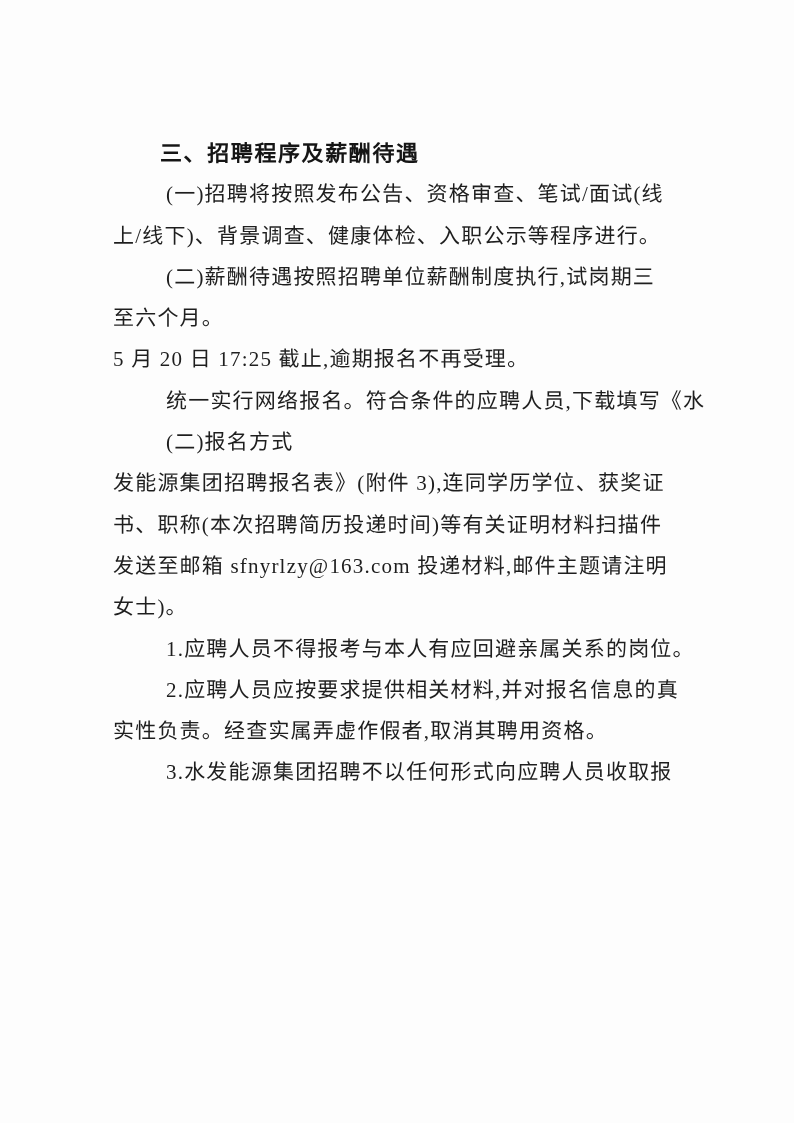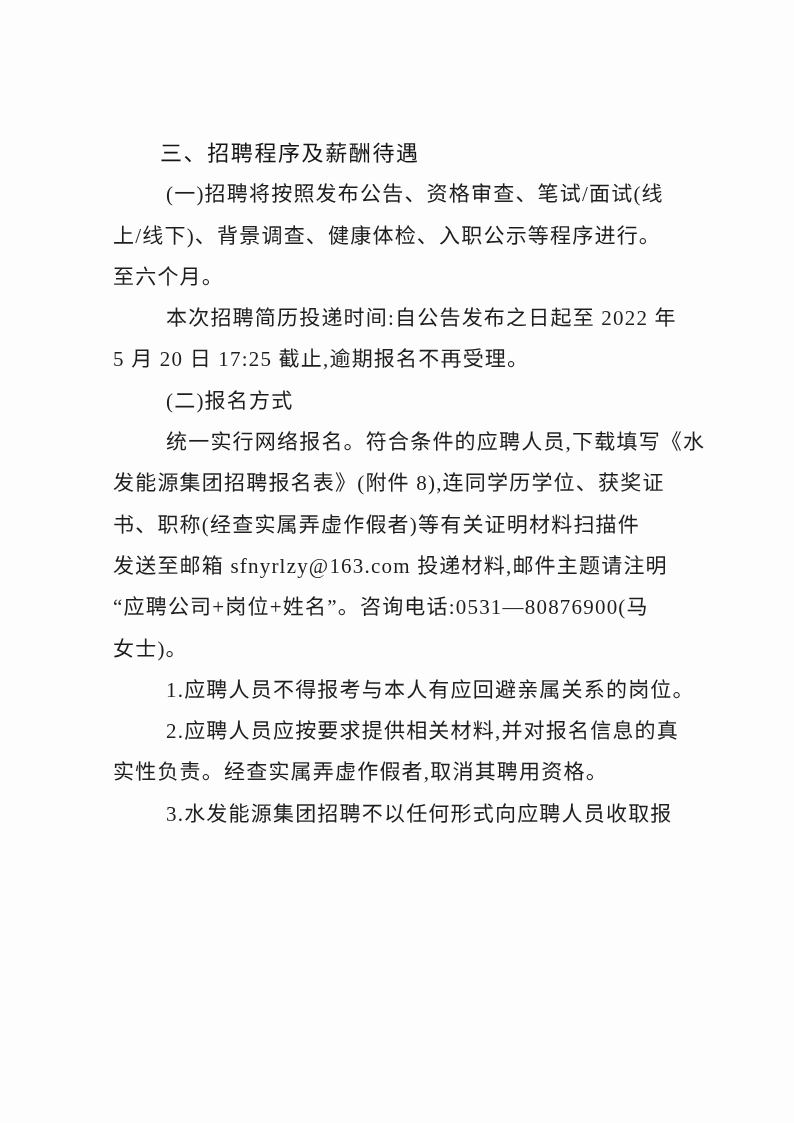--- a/index.html
+++ b/index.html
@@ -25,49 +25,48 @@
     font-size: 21px;
     line-height: 41.3px;
     height: 41.3px;
     letter-spacing: 1.2px;
     color: #1e1e1e;
     white-space: nowrap;
     text-align: left;
   }
   .line.heading {
     font-family: "Liberation Sans", sans-serif;
-    font-weight: normal;
+    font-weight: bold;
     font-size: 22px;
     letter-spacing: 1.6px;
     color: #151515;
     padding-left: 47px;
   }
   .line.indent {
     padding-left: 53px;
   }
   .line.flush {
     padding-left: 0;
   }
 </style>
 </head>
 <body>
 
 <div class="page">
   <div class="content">
     <div class="line heading">三、招聘程序及薪酬待遇</div>
     <div class="line indent">(一)招聘将按照发布公告、资格审查、笔试/面试(线</div>
     <div class="line flush">上/线下)、背景调查、健康体检、入职公示等程序进行。</div>
+    <div class="line indent">(二)薪酬待遇按照招聘单位薪酬制度执行,试岗期三</div>
     <div class="line flush">至六个月。</div>
-    <div class="line indent">本次招聘简历投递时间:自公告发布之日起至 2022 年</div>
     <div class="line flush">5 月 20 日 17:25 截止,逾期报名不再受理。</div>
+    <div class="line indent">统一实行网络报名。符合条件的应聘人员,下载填写《水</div>
     <div class="line indent">(二)报名方式</div>
-    <div class="line indent">统一实行网络报名。符合条件的应聘人员,下载填写《水</div>
-    <div class="line flush">发能源集团招聘报名表》(附件 8),连同学历学位、获奖证</div>
-    <div class="line flush">书、职称(经查实属弄虚作假者)等有关证明材料扫描件</div>
+    <div class="line flush">发能源集团招聘报名表》(附件 3),连同学历学位、获奖证</div>
+    <div class="line flush">书、职称(本次招聘简历投递时间)等有关证明材料扫描件</div>
     <div class="line flush">发送至邮箱 sfnyrlzy@163.com 投递材料,邮件主题请注明</div>
-    <div class="line flush">“应聘公司+岗位+姓名”。咨询电话:0531—80876900(马</div>
     <div class="line flush">女士)。</div>
     <div class="line indent">1.应聘人员不得报考与本人有应回避亲属关系的岗位。</div>
     <div class="line indent">2.应聘人员应按要求提供相关材料,并对报名信息的真</div>
     <div class="line flush">实性负责。经查实属弄虚作假者,取消其聘用资格。</div>
     <div class="line indent">3.水发能源集团招聘不以任何形式向应聘人员收取报</div>
   </div>
 </div>
 
 </body></html>

